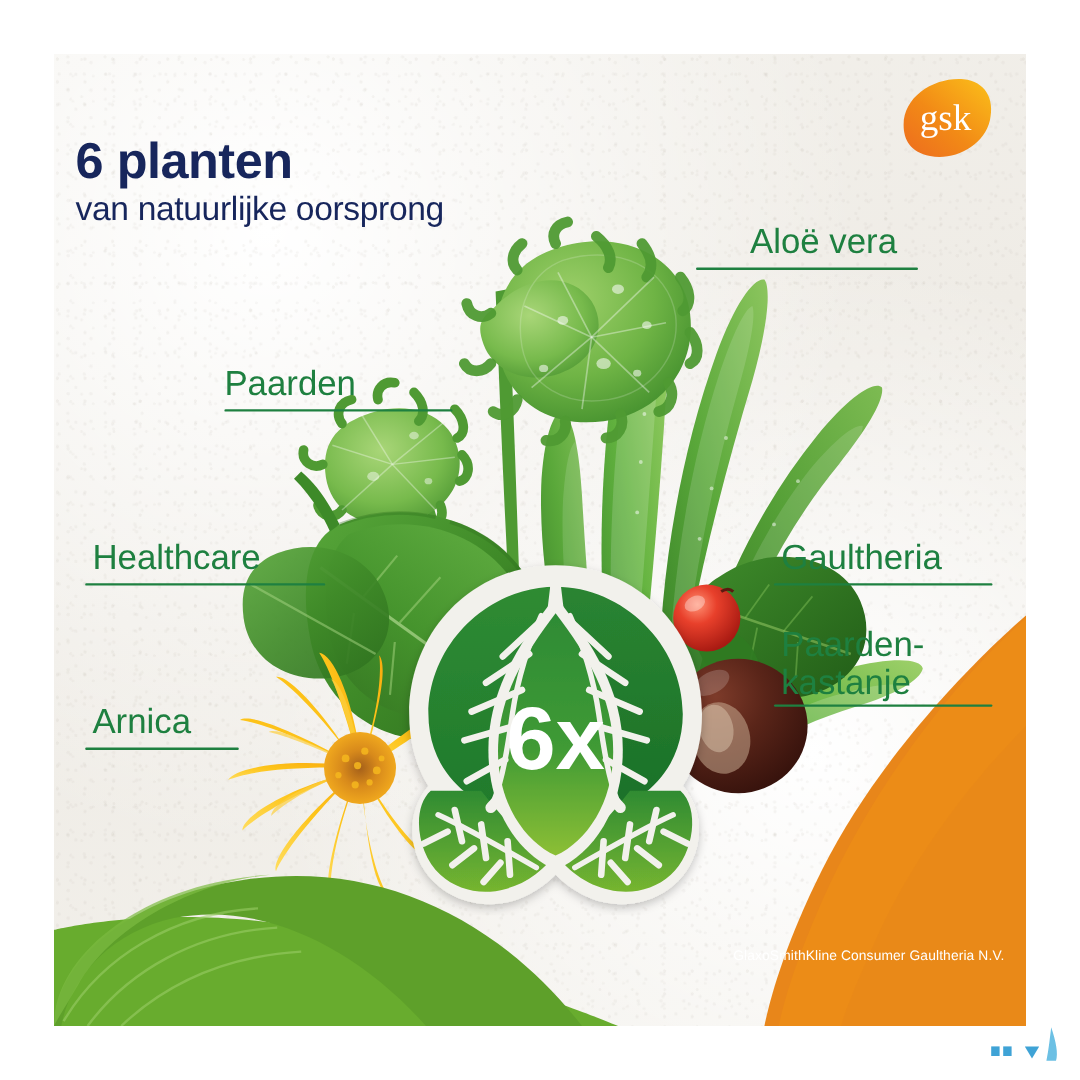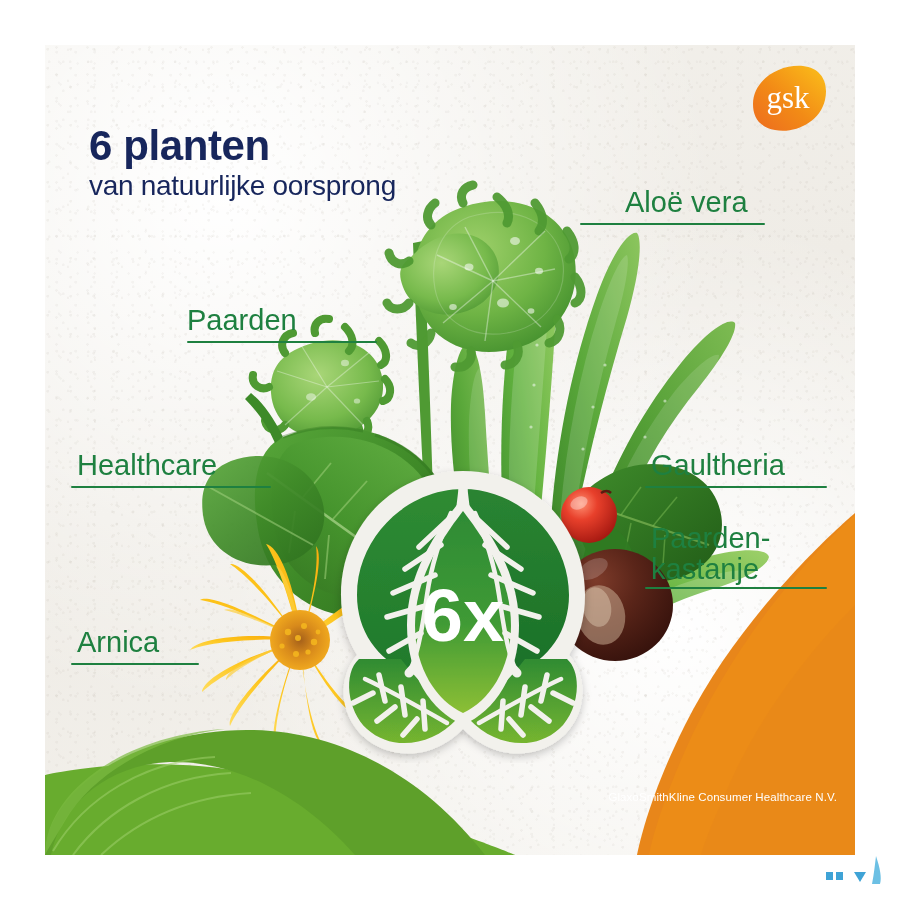--- a/index.html
+++ b/index.html
@@ -26,21 +26,21 @@
       radial-gradient(circle at 85% 15%, rgba(150,140,125,.09) 0 1.0px, transparent 1.4px),
       radial-gradient(circle at 20% 67%, rgba(150,140,125,.08) 0 1.2px, transparent 1.6px),
       radial-gradient(circle at 48% 80%, rgba(150,140,125,.07) 0 1.1px, transparent 1.5px),
       radial-gradient(circle at 73% 58%, rgba(150,140,125,.08) 0 1.2px, transparent 1.6px),
       radial-gradient(circle at 92% 88%, rgba(150,140,125,.07) 0 1.0px, transparent 1.4px);
     background-size:23px 19px,31px 27px,19px 23px,27px 31px,21px 25px,29px 21px,25px 29px,17px 21px;
     opacity:.85;
   }
 
   
-  .headline{position:absolute;left:18px;top:80px;z-index:30;margin-left:26px;}
+  .headline{position:absolute;left:18px;top:68px;z-index:30;}
   .h1{font-size:42px;font-weight:bold;color:#17265c;letter-spacing:-.4px;line-height:1.02;}
   .h2{font-size:28px;font-weight:400;color:#17265c;letter-spacing:-.3px;line-height:1.12;margin-top:2px;}
 
   
   .gsk{position:absolute;right:24px;top:15px;width:86px;height:78px;z-index:40;}
 
   
   .art{position:absolute;inset:0;z-index:10;}
 
   
@@ -54,21 +54,21 @@
   #cal-aloe  .rule{width:185px;}
 
   #cal-cent  {left:120px;top:260px;}
   #cal-cent  .txt{padding-left:22px;}
   #cal-cent  .rule{width:190px;margin-left:22px;}
 
   #cal-pep   {left:26px;top:405px;}
   #cal-pep   .txt{padding-left:6px;}
   #cal-pep   .rule{width:200px;}
 
-  #cal-arn   {left:26px;top:582px;}
+  #cal-arn   {left:26px;top:542px;}
   #cal-arn   .txt{padding-left:6px;}
   #cal-arn   .rule{width:128px;}
 
   #cal-gau   {left:600px;top:405px;}
   #cal-gau   .txt{padding-left:6px;}
   #cal-gau   .rule{width:182px;}
 
   #cal-paa   {left:600px;top:478px;}
   #cal-paa   .txt{padding-left:6px;}
   #cal-paa   .rule{width:182px;margin-top:3px;}
@@ -462,21 +462,21 @@
             <path d="M180 238 L178 266"></path>
           <path d="M230 230 L250 240"></path>
             <path d="M208 244 L226 258"></path>
             <path d="M186 256 L200 272"></path>
         </g>
 
         <text x="140" y="178" text-anchor="middle" font-family="Liberation Sans, sans-serif" font-size="74" font-weight="bold" fill="#ffffff">6x</text>
       </g>
     </svg>
 
-    <div id="credit">GlaxoSmithKline Consumer Healthcare N.V.</div>
+    <div id="credit">GlaxoSmithKline Consumer Gaultheria N.V.</div>
 
   </div>
 
   <svg id="mini" viewBox="0 0 70 40" xmlns="http://www.w3.org/2000/svg">
     <rect x="6" y="20" width="7" height="8" fill="#3fa3d6"></rect>
     <rect x="16" y="20" width="7" height="8" fill="#3fa3d6"></rect>
     <path d="M34 20 L46 20 L40 30 Z" fill="#3fa3d6"></path>
     <path d="M56 4 C60 16 62 26 60 32 L52 32 C54 22 55 12 56 4 Z" fill="#6cc0e4"></path>
   </svg>
 

